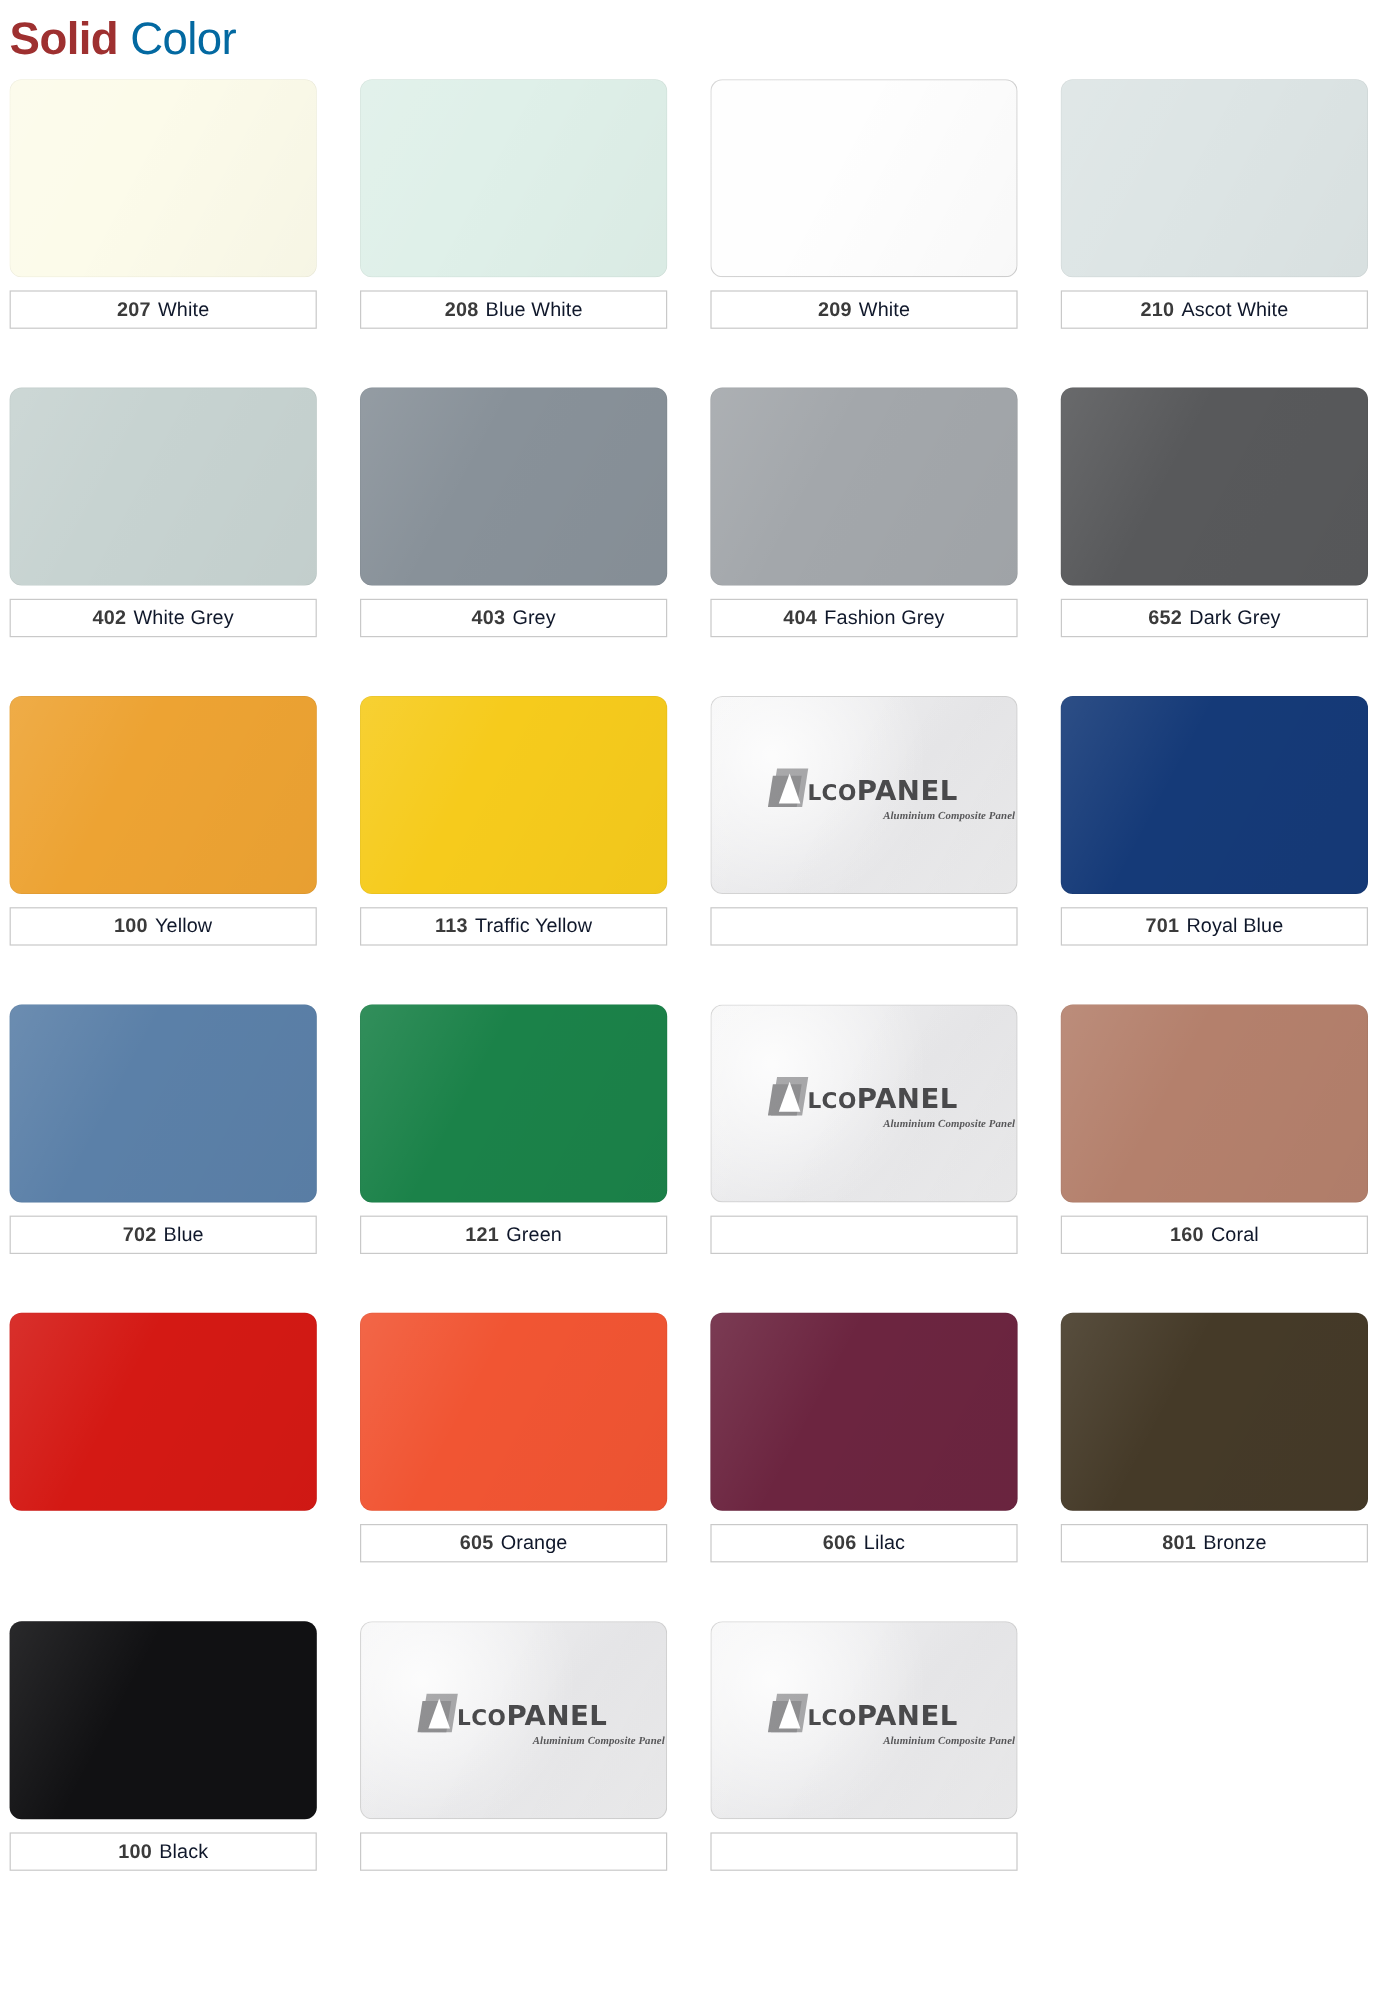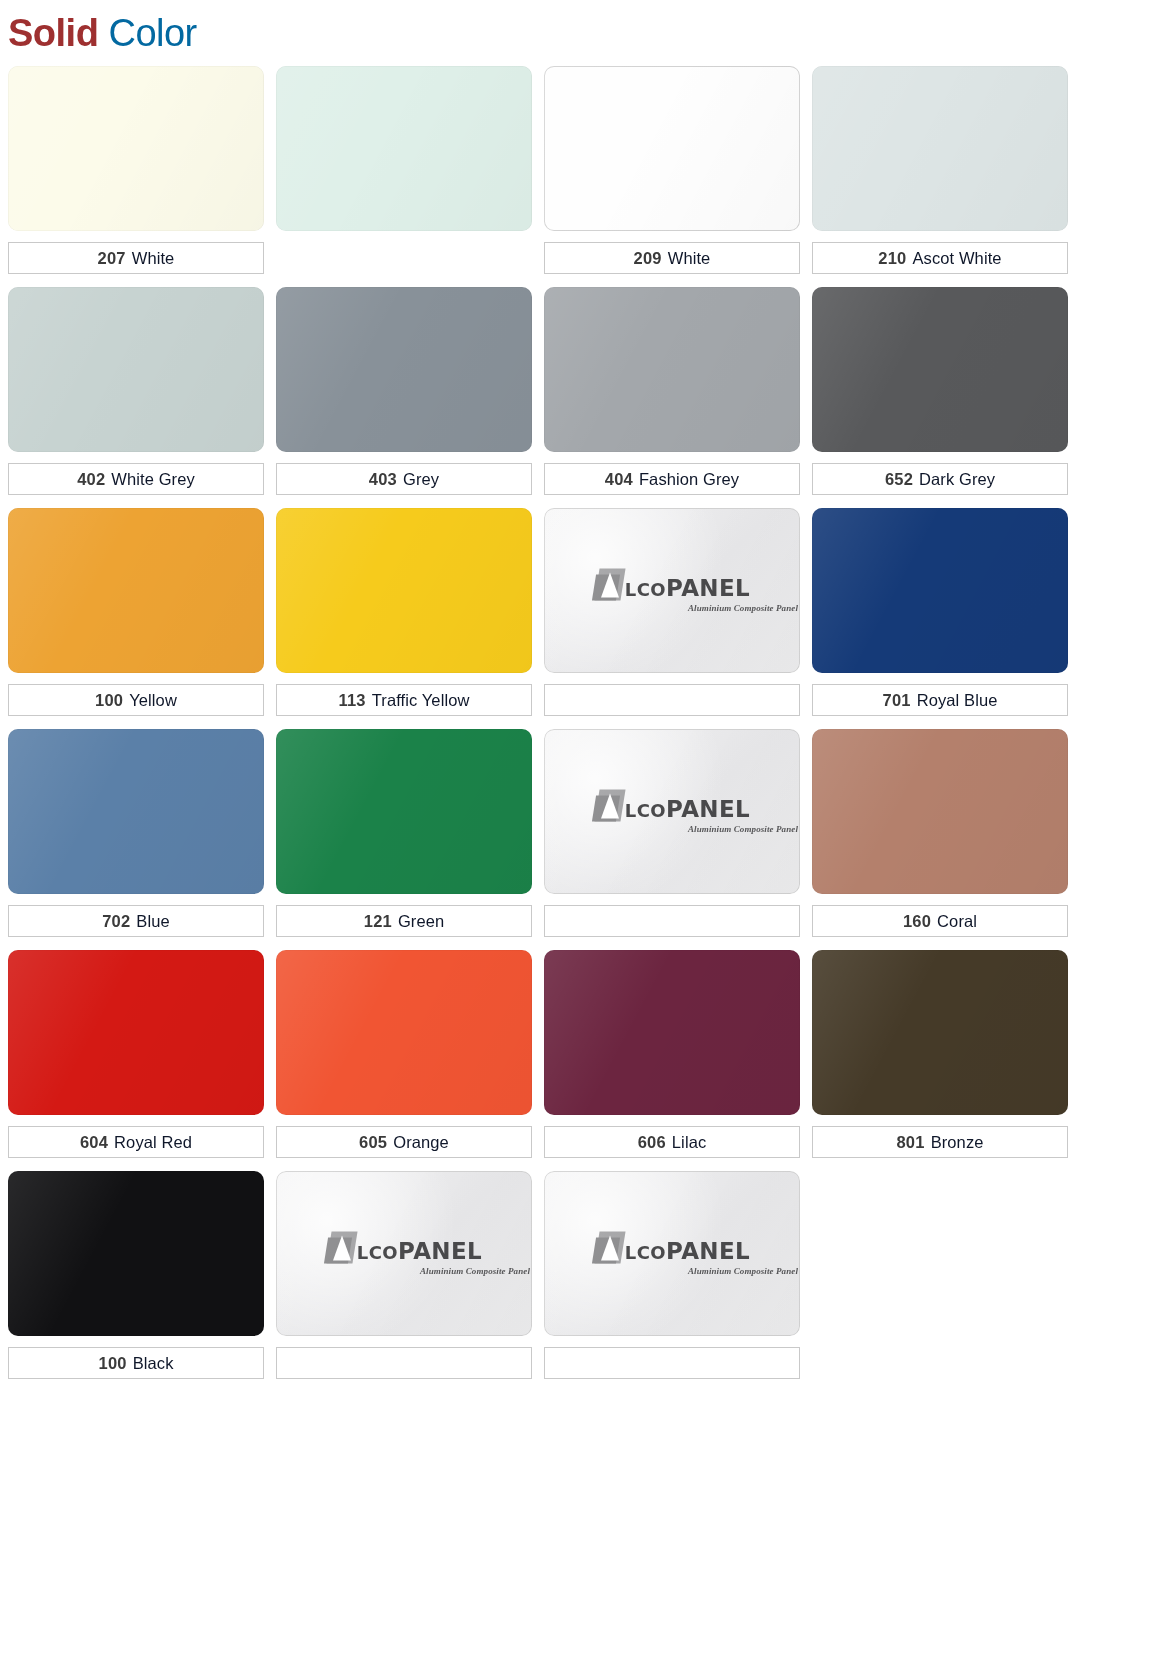--- a/index.html
+++ b/index.html
@@ -43,20 +43,21 @@
   
   .grid {
     position: absolute;
     left: 8px;
     top: 66px;
     width: 1028px;
     display: grid;
     grid-template-columns: repeat(4, 256px);
     column-gap: 12px;
     row-gap: 0px;
+    gap: 36px;
   }
 
   .cell {
     width: 256px;
     margin-bottom: 13px;
   }
 
   .swatch {
     width: 256px;
     height: 165px;
@@ -192,20 +193,24 @@
           <div class="sheen"></div>
         </div>
         <div class="label">
           <span class="label-code">207</span>
           <span class="label-name">White</span>
         </div>
       </div>
       <div class="cell">
         <div class="swatch" style="background: rgb(223, 240, 233);">
           <div class="sheen"></div>
+        </div>
+        <div class="label">
+          <span class="label-code">208</span>
+          <span class="label-name">Blue White</span>
         </div>
       </div>
       <div class="cell">
         <div class="swatch bordered" style="background: rgb(254, 254, 254);">
           <div class="sheen"></div>
         </div>
         <div class="label">
           <span class="label-code">209</span>
           <span class="label-name">White</span>
         </div>
@@ -340,24 +345,20 @@
         </div>
         <div class="label">
           <span class="label-code">160</span>
           <span class="label-name">Coral</span>
         </div>
       </div>
       <div class="cell">
         <div class="swatch" style="background: rgb(212, 25, 20);">
           <div class="sheen"></div>
         </div>
-        <div class="label">
-          <span class="label-code">604</span>
-          <span class="label-name">Royal Red</span>
-        </div>
       </div>
       <div class="cell">
         <div class="swatch" style="background: rgb(241, 85, 51);">
           <div class="sheen"></div>
         </div>
         <div class="label">
           <span class="label-code">605</span>
           <span class="label-name">Orange</span>
         </div>
       </div>

